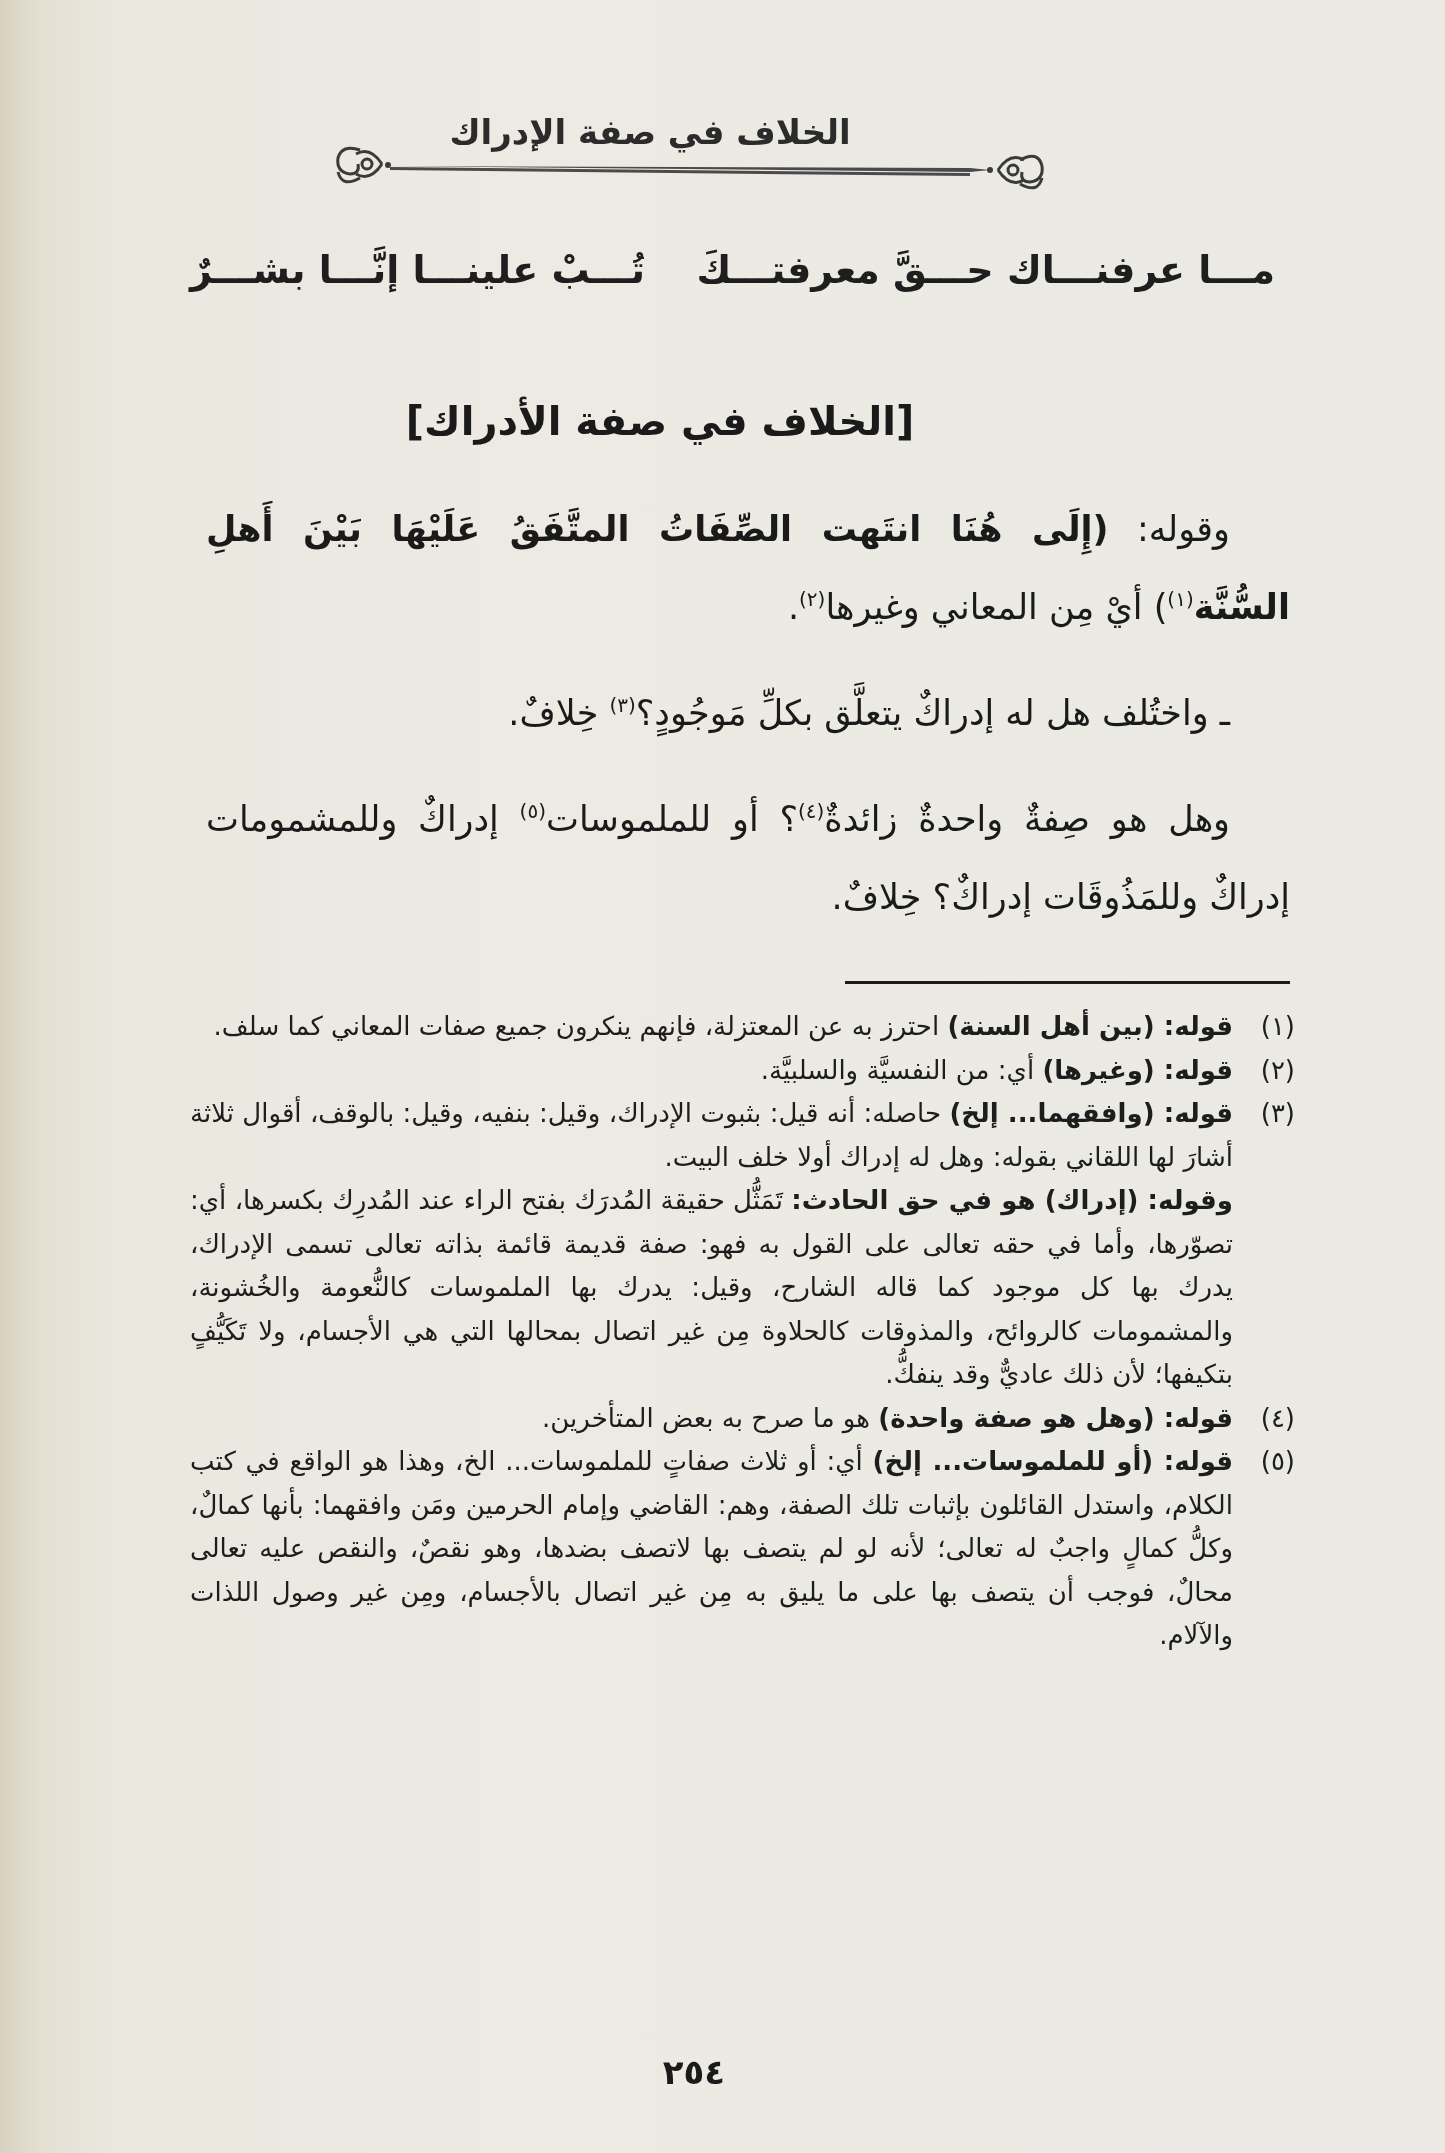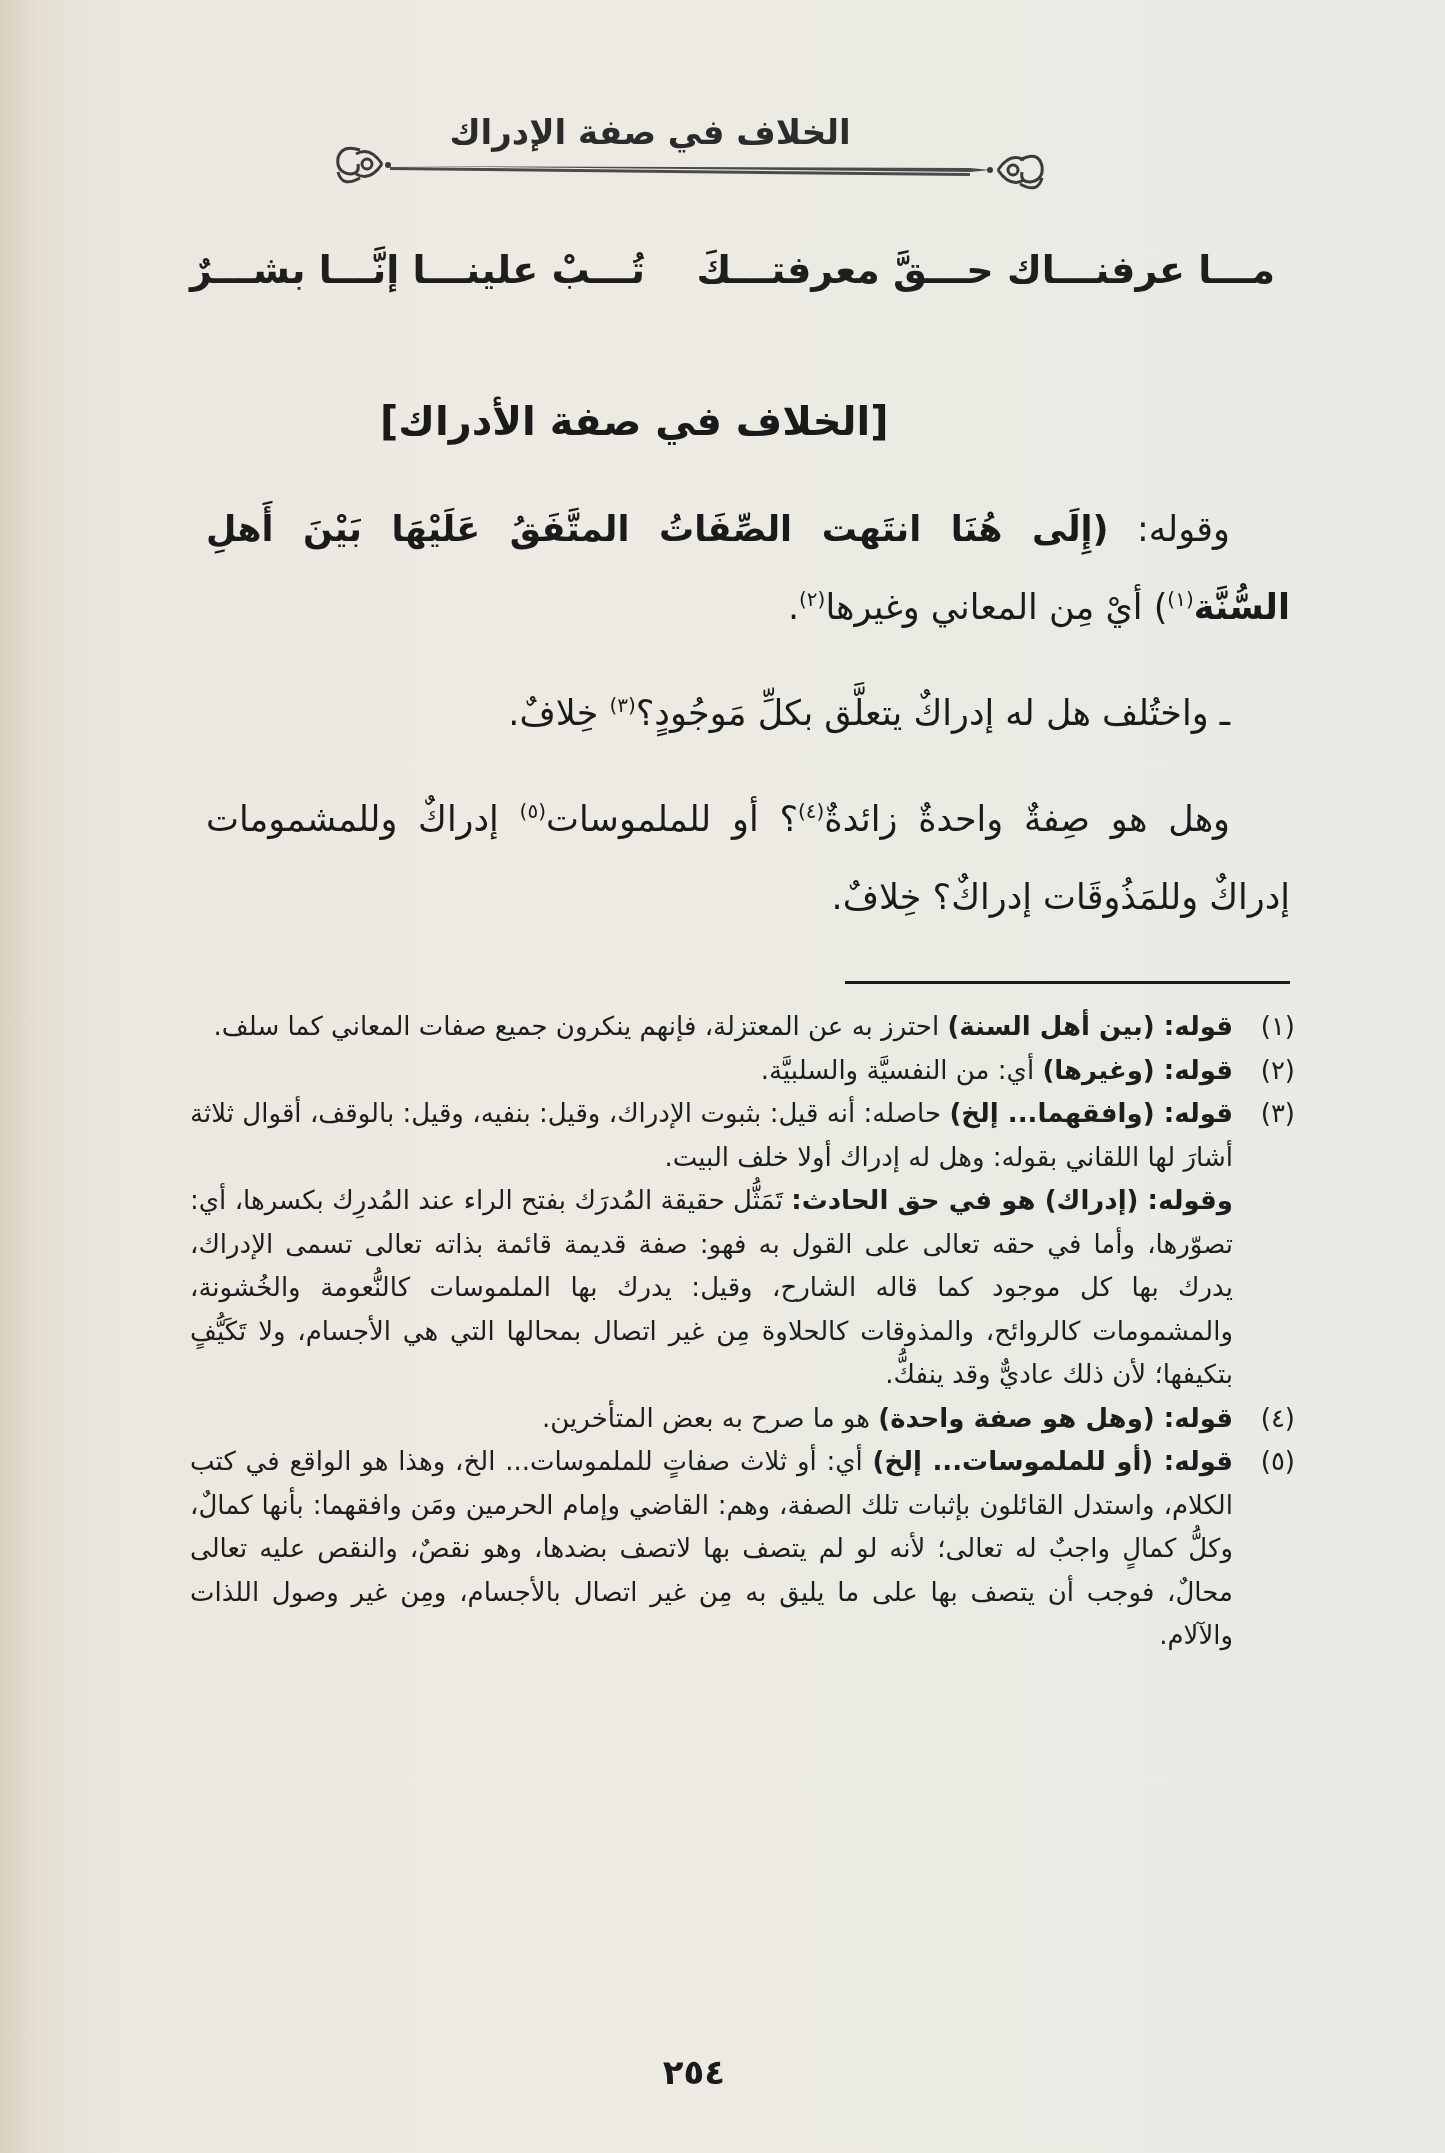--- a/index.html
+++ b/index.html
@@ -55,21 +55,21 @@
       font-size: 38px;
       color: #1e1e1e;
     }
     .verse span { white-space: nowrap; }
     
     .section-title {
       position: absolute;
       top: 398px;
       left: 380px;
       width: 560px;
-      text-align: left;
+      text-align: center;
       font-family: "DejaVu Sans", sans-serif;
       font-weight: bold;
       font-size: 40px;
       color: #1a1a1a;
     }
     
     .body-text {
       position: absolute;
       top: 490px;
       left: 190px;

